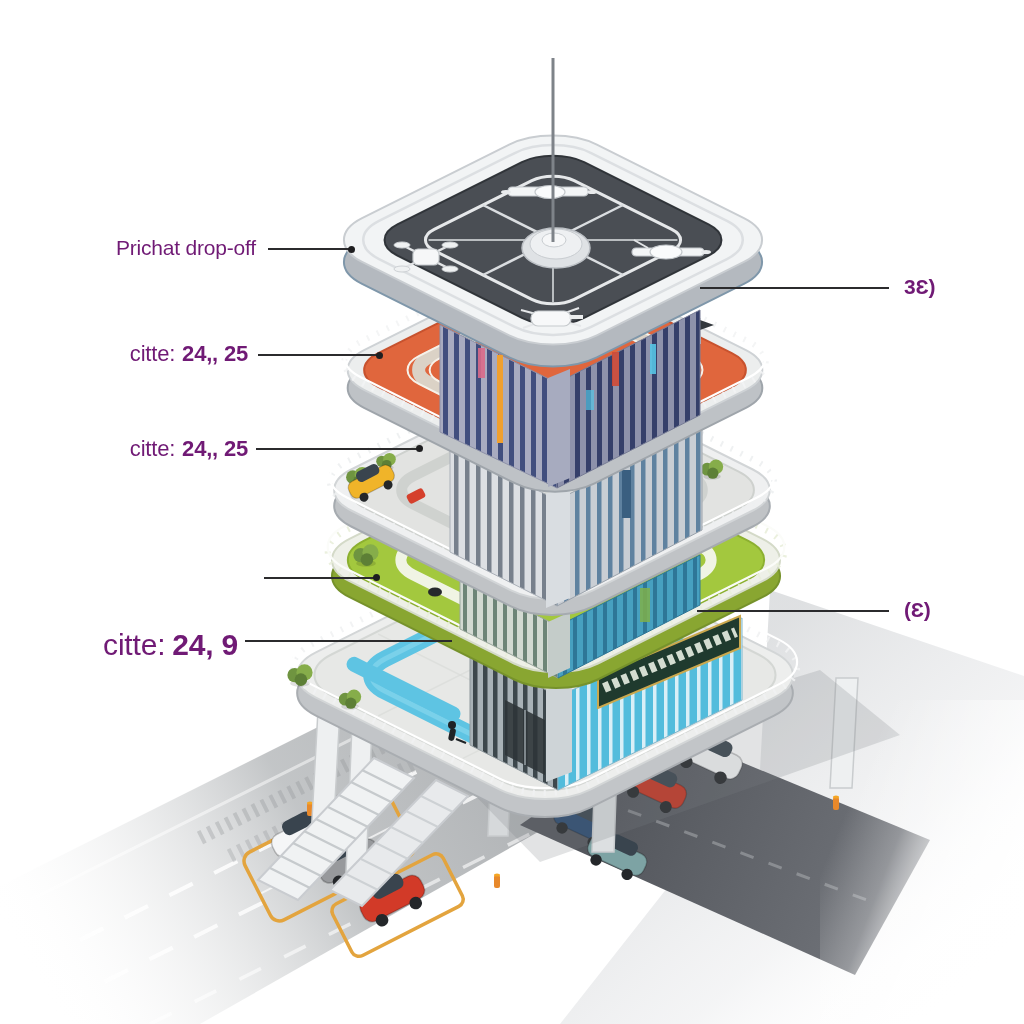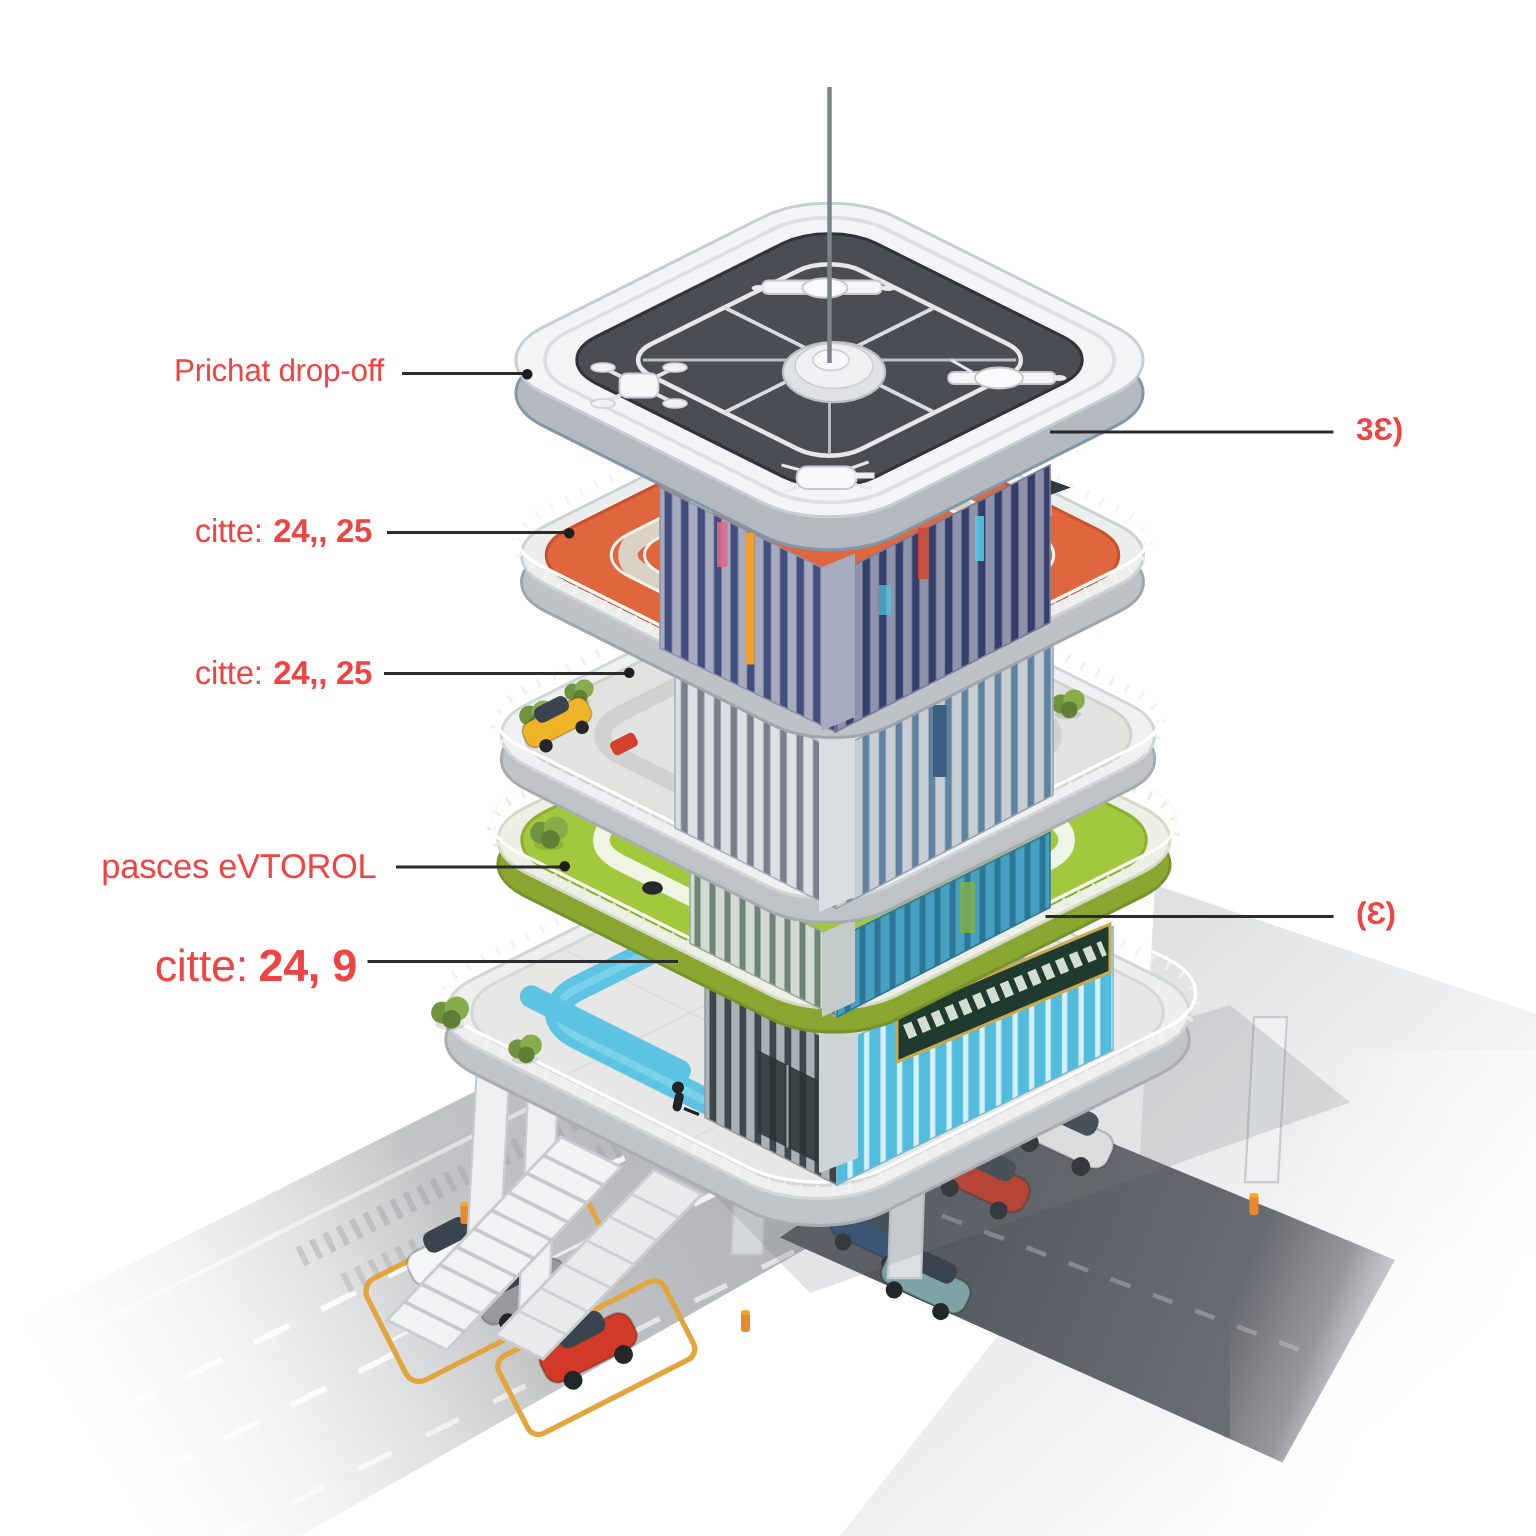--- a/index.html
+++ b/index.html
@@ -1,20 +1,20 @@
 <!DOCTYPE html>
 <html><head>
 <meta charset="utf-8">
 <style>
   html,body{margin:0;padding:0;background:#ffffff;}
   .stage{position:relative;width:1024px;height:1024px;background:#ffffff;overflow:hidden;
          font-family:"Liberation Sans",sans-serif;}
   .stage svg{position:absolute;left:0;top:0;}
   .overlay{position:absolute;left:0;top:0;width:1024px;height:1024px;}
-  .co{position:absolute;white-space:nowrap;color:#ef4444;letter-spacing:-0.2px;}
+  .co{position:absolute;white-space:nowrap;color:#701a75;letter-spacing:-0.2px;}
   .co .p{font-weight:500;}
   .co .v{font-weight:700;margin-left:7px;}
   .lead{position:absolute;height:2px;background:#2b2b2d;}
   .ldot{position:absolute;width:7px;height:7px;border-radius:50%;background:#1e1e20;}
 </style>
 </head>
 <body>
 
 <div class="stage">
 
@@ -436,23 +436,20 @@
   </div>
 
   <div class="lead" style="left:256px;top:448px;width:164px;"></div>
   <div class="ldot" style="left:416px;top:445px;"></div>
   <div class="co" style="right:776px;top:436px;font-size:22px;">
     <span class="p">citte:</span><span class="v">24,, 25</span>
   </div>
 
   <div class="lead" style="left:264px;top:577px;width:113px;"></div>
   <div class="ldot" style="left:373px;top:574px;"></div>
-  <div class="co" style="right:766px;top:564px;font-size:23px;">
-    <span class="p">pasces eVTOROL</span><span class="v"></span>
-  </div>
 
   <div class="lead" style="left:245px;top:640px;width:207px;"></div>
   <div class="co" style="right:786px;top:628px;font-size:30px;">
     <span class="p">citte:</span><span class="v">24, 9</span>
   </div>
 
   <div class="lead" style="left:700px;top:287px;width:189px;"></div>
   <div class="co" style="left:897px;top:275px;font-size:21px;">
     <span class="p"></span><span class="v">3Ɛ)</span>
   </div>

